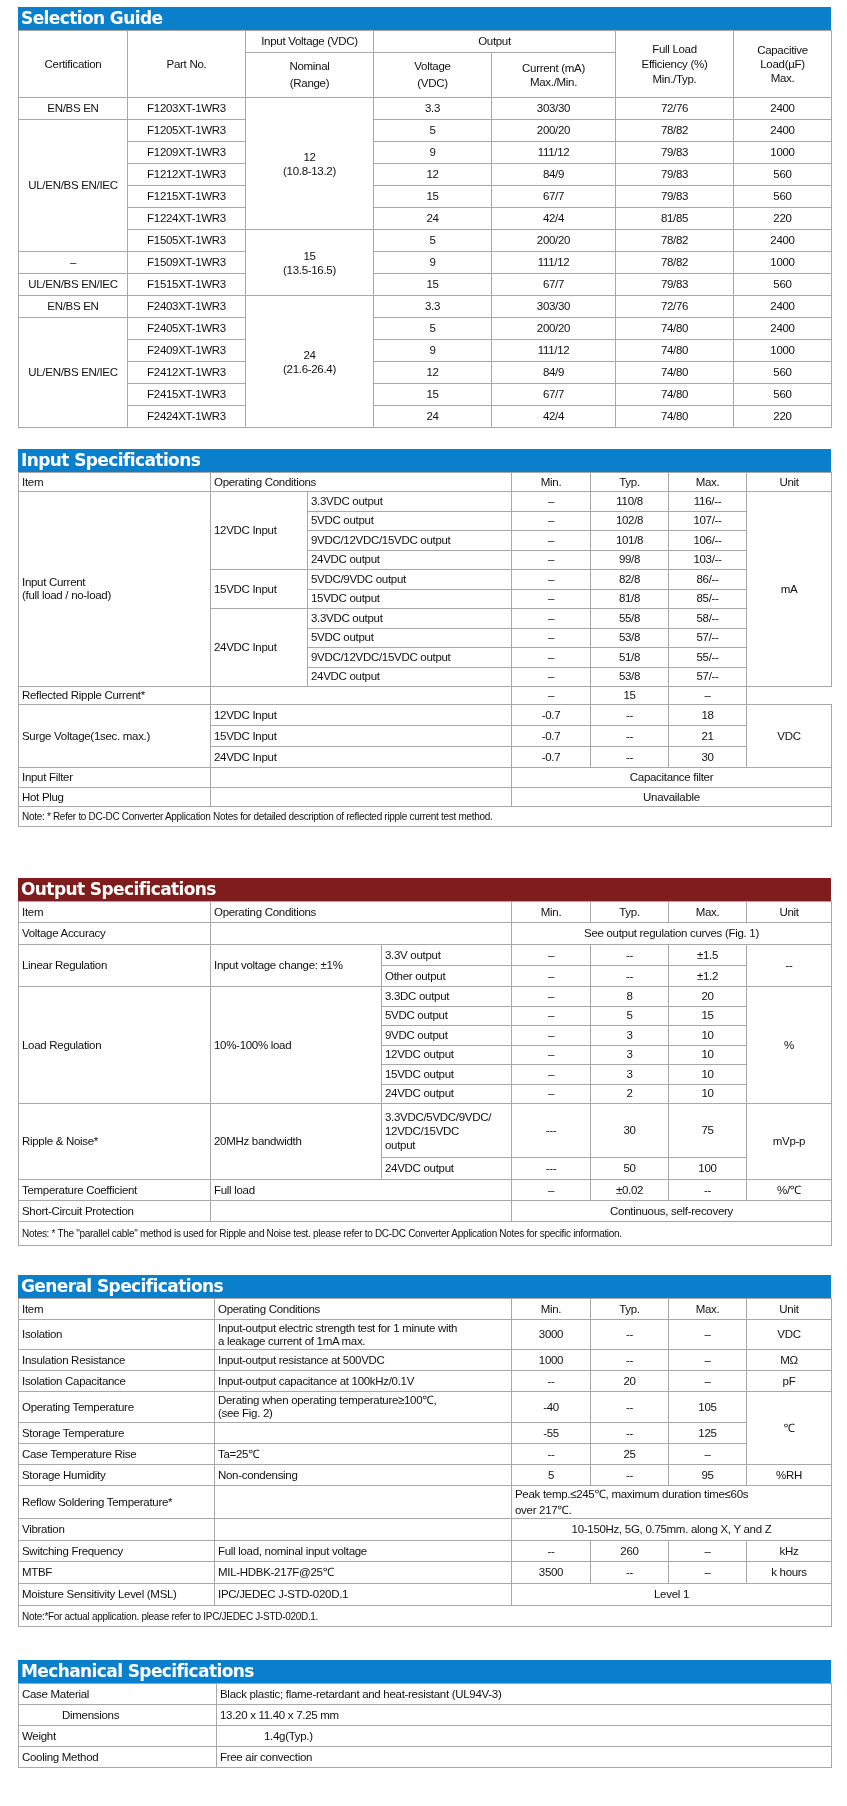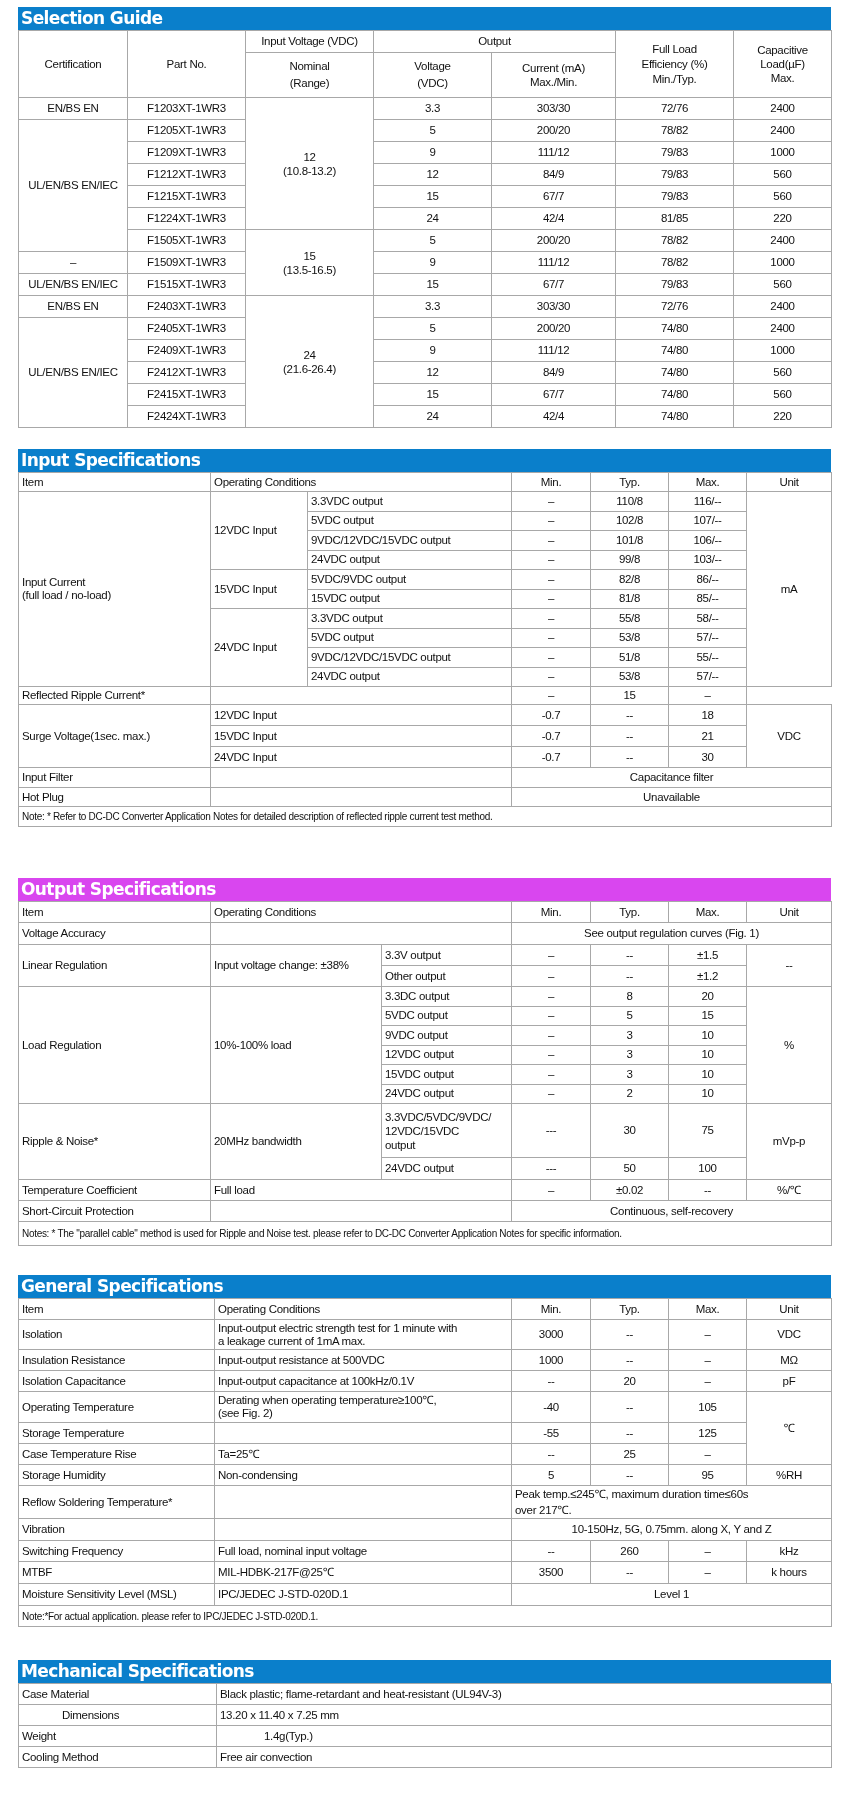--- a/index.html
+++ b/index.html
@@ -323,21 +323,21 @@
       <td class="c" colspan="4" style="border-color: rgb(168, 168, 168);">Unavailable</td>
     </tr>
     <tr class="note" style="height:20px">
       <td class="l" colspan="7" style="border-color: rgb(168, 168, 168);">Note: * Refer to DC-DC Converter Application Notes for detailed description of reflected ripple current test method.</td>
     </tr>
   </tbody>
     </table>
 </div>
 
 <div class="section" style="top:878px;">
-  <div class="sec-title" style="background: #d946ef;">Output Specifications</div>
+  <div class="sec-title" style="background: #7f1d1d;">Output Specifications</div>
   <table>
     <colgroup>
         <col style="width:192px">
         <col style="width:171px">
         <col style="width:130px">
         <col style="width:79px">
         <col style="width:78px">
         <col style="width:78px">
         <col style="width:85px">
       </colgroup>
@@ -350,21 +350,21 @@
       <td class="c" style="border-color: rgb(168, 168, 168);">Max.</td>
       <td class="c" style="border-color: rgb(168, 168, 168);">Unit</td>
     </tr>
     <tr style="height:22px">
       <td class="l" style="border-color: rgb(168, 168, 168); margin-left: 20px;">Voltage Accuracy</td>
       <td colspan="2" style="border-color: rgb(168, 168, 168);"></td>
       <td class="c" colspan="4" style="border-color: rgb(168, 168, 168);">See output regulation curves (Fig. 1)</td>
     </tr>
     <tr style="height:21px">
       <td class="l" rowspan="2" style="border-color: rgb(168, 168, 168);">Linear Regulation</td>
-      <td class="l" rowspan="2" style="border-color: rgb(168, 168, 168);">Input voltage change: ±38%</td>
+      <td class="l" rowspan="2" style="border-color: rgb(168, 168, 168);">Input voltage change: ±1%</td>
       <td class="l" style="border-color: rgb(168, 168, 168);">3.3V output</td>
       <td class="c" style="border-color: rgb(168, 168, 168);">–</td>
       <td class="c" style="border-color: rgb(168, 168, 168);">--</td>
       <td class="c" style="border-color: rgb(168, 168, 168);">±1.5</td>
       <td class="c" rowspan="2" style="border-color: rgb(168, 168, 168);">--</td>
     </tr>
     <tr style="height:21px">
       <td class="l" style="border-color: rgb(168, 168, 168);">Other output</td>
       <td class="c" style="border-color: rgb(168, 168, 168);">–</td>
       <td class="c" style="border-color: rgb(168, 168, 168);">--</td>

